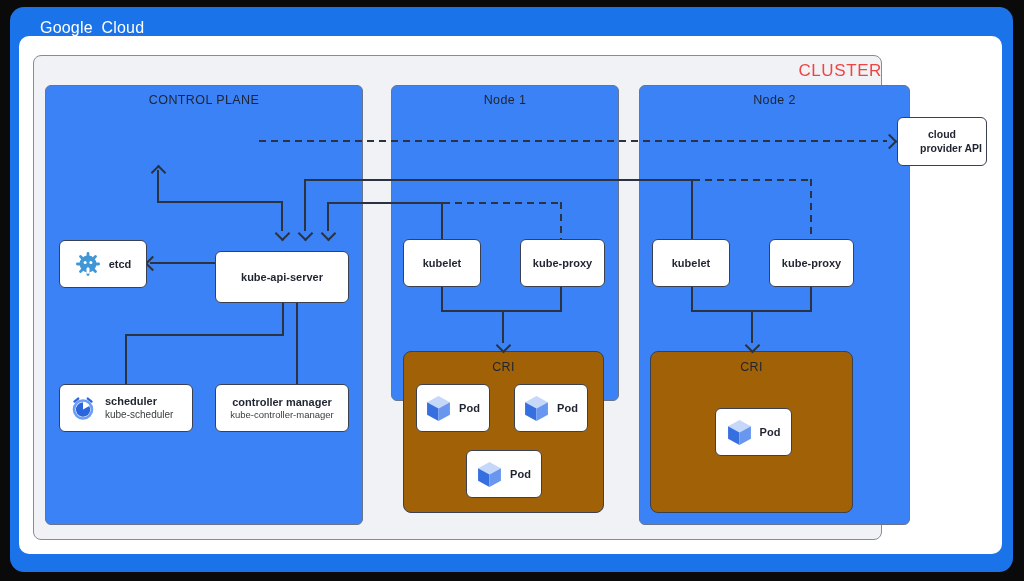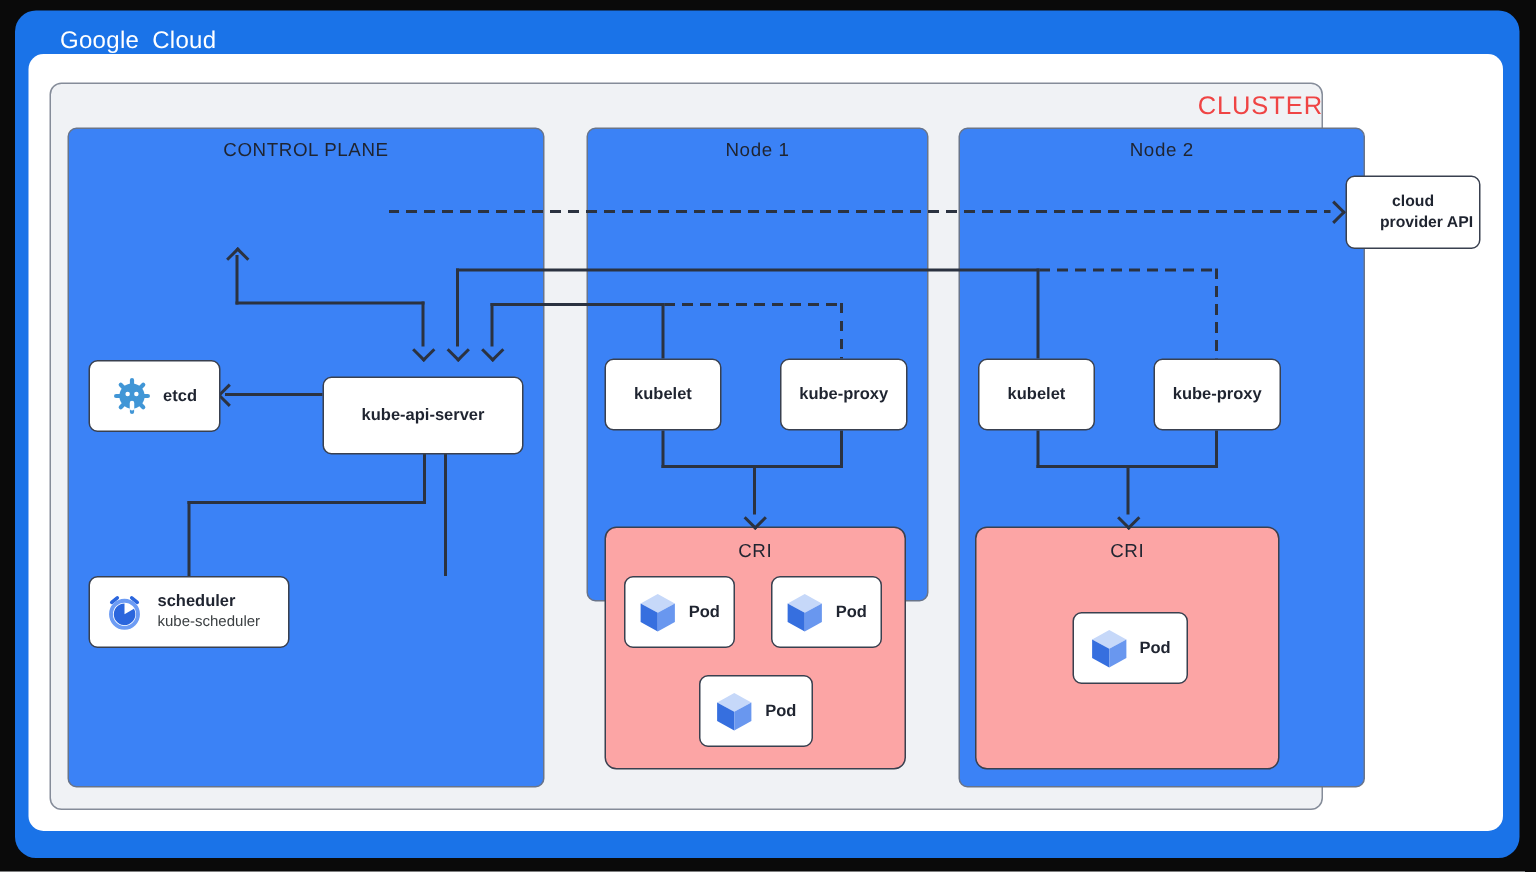--- a/index.html
+++ b/index.html
@@ -10,21 +10,21 @@
   .stage{position:relative;width:1024px;height:581px;}
   .frame{position:absolute;left:10px;top:7px;width:1003px;height:565px;background:#1a73e8;border-radius:14px;}
   .brand{position:absolute;left:30px;top:12px;font-size:16px;color:#ffffff;letter-spacing:.2px;}
   .brand .b{font-weight:400;}
   .brand .l{font-weight:400;margin-left:4px;}
   .panel{position:absolute;left:19px;top:36px;width:983px;height:518px;background:#ffffff;border-radius:10px;}
   .cluster{position:absolute;left:33px;top:55px;width:849px;height:485px;background:#f0f2f5;border:1px solid #858c99;border-radius:8px;box-sizing:border-box;}
   .section{position:absolute;background:#3b82f6;border:1px solid #68748a;border-radius:6px;box-sizing:border-box;}
   .sec-label{width:100%;text-align:center;padding-top:7px;font-size:12.5px;color:#1f2430;letter-spacing:.4px;}
   .cluster-label{position:absolute;left:33px;top:61px;width:849px;text-align:right;font-size:17px;letter-spacing:.6px;color:#ef4444;}
-  .cri{position:absolute;background:#fca5a5;border:1.5px solid #39404f;border-radius:8px;box-sizing:border-box;}
+  .cri{position:absolute;background:#a16207;border:1.5px solid #39404f;border-radius:8px;box-sizing:border-box;}
   .cbox{position:absolute;background:#ffffff;border:1.5px solid #39404f;border-radius:6px;box-sizing:border-box;
         display:flex;align-items:center;justify-content:center;gap:8px;font-size:11px;font-weight:700;}
   .cbox .stack{display:flex;flex-direction:column;line-height:1.25;}
   .sub{font-weight:400;font-size:10px;color:#3c4043;}
   .two-line{flex-direction:column;gap:0;line-height:1.3;text-align:center;}
   
   .hl{position:absolute;height:2px;background:#2b3240;}
   .vl{position:absolute;width:2px;background:#2b3240;}
   .hd{position:absolute;height:2px;background:repeating-linear-gradient(90deg,#2b3240 0 7px,transparent 7px 12px);}
   .vd{position:absolute;width:2px;background:repeating-linear-gradient(180deg,#2b3240 0 7px,transparent 7px 12px);}
@@ -165,20 +165,24 @@
         <circle cx="14" cy="15.5" r="9" fill="#ffffff" stroke="#6d9cf4" stroke-width="2.6"></circle>
         <path d="M14 15.5 L14 8.3 A7.2 7.2 0 1 0 20.3 11.9 Z" fill="#2b66dd"></path>
       </svg>
     </span>
     <span class="stack">
       <span>scheduler</span>
       <span class="sub">kube-scheduler</span>
     </span>
   </div>
 
+  <div class="cbox two-line" style="left:215px;top:384px;width:134px;height:48px;">
+    <span>controller manager</span>
+    <span class="sub" style="font-size:9.5px;">kube-controller-manager</span>
+  </div>
 
   <div class="cbox" style="left:403px;top:239px;width:78px;height:48px;">
     <span>kubelet</span>
   </div>
   <div class="cbox" style="left:520px;top:239px;width:85px;height:48px;">
     <span>kube-proxy</span>
   </div>
 
   <div class="cbox" style="left:416px;top:384px;width:74px;height:48px;">
     <span class="icon">

